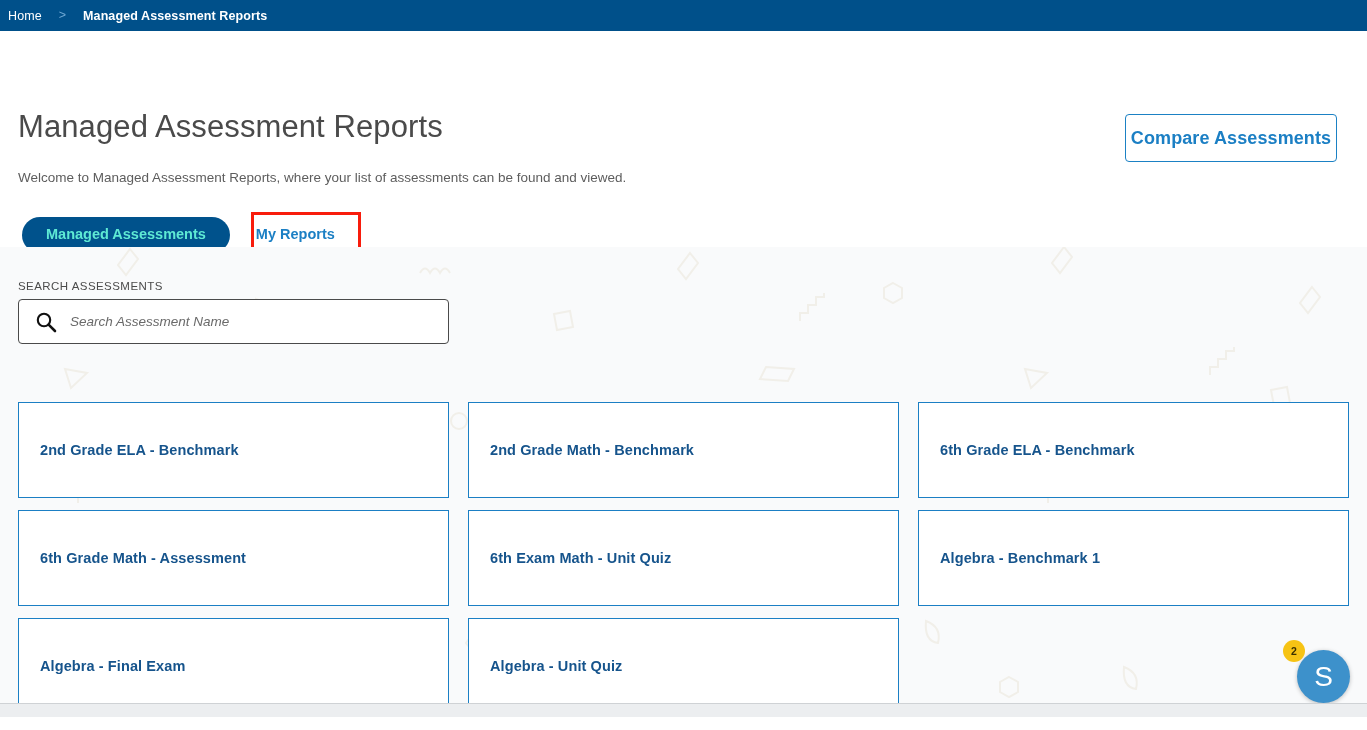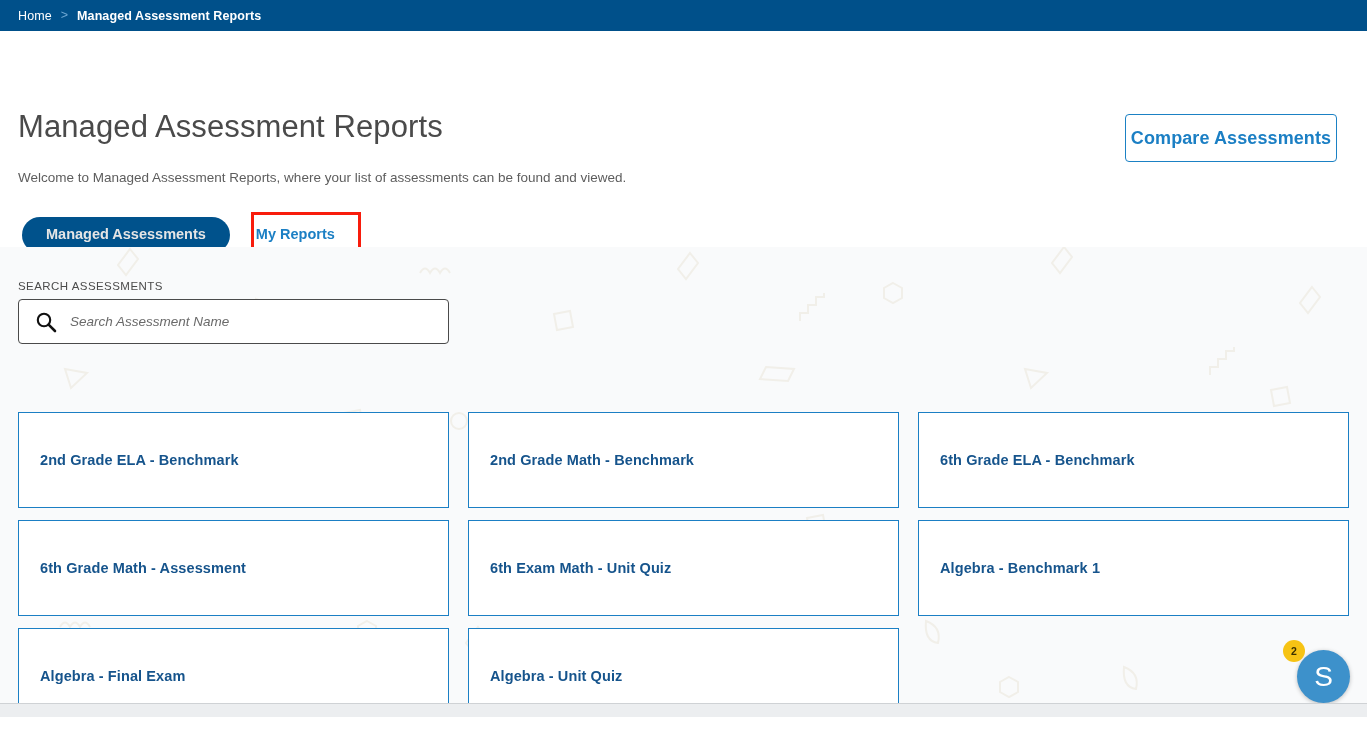--- a/index.html
+++ b/index.html
@@ -11,22 +11,22 @@
     font-family: "Liberation Sans", sans-serif;
     background: #ffffff;
   }
 
   
   .breadcrumb-bar {
     height: 31px;
     background: #00508a;
     display: flex;
     align-items: center;
-    padding-left: 18px;
-    gap: 9px;
+    padding-left: 8px;
+    gap: 17px;
   }
   .crumb-home {
     color: #ffffff;
     font-size: 12.5px;
     letter-spacing: .1px;
     text-decoration: none;
     white-space: nowrap;
   }
   .crumb-sep {
     color: #6ea8d4;
@@ -100,21 +100,21 @@
   .tab {
     font-size: 14.5px;
     font-weight: bold;
     cursor: pointer;
     white-space: nowrap;
     border: none;
     font-family: "Liberation Sans", sans-serif;
   }
   .tab-active {
     background: #00528c;
-    color: #e5e5e5;
+    color: #5eead4;
     border-radius: 19px;
     padding: 10px 24px;
     line-height: 1.1;
     text-align: center;
   }
   .tab-inactive {
     background: transparent;
     color: #1b7fc4;
     padding: 10px 8px;
     line-height: 1.1;
@@ -199,21 +199,21 @@
   .search-input::placeholder {
     color: #6a6a6a;
     font-style: italic;
     opacity: 1;
   }
 
   
   .card-grid {
     position: absolute;
     left: 18px;
-    top: 165px;
+    top: 155px;
     width: 1332px;
     display: grid;
     grid-template-columns: repeat(3, 431px);
     gap: 12px 19px;
   }
   .assessment-card {
     height: 96px;
     background: #ffffff;
     border: 1px solid #1b7fc4;
     display: flex;

